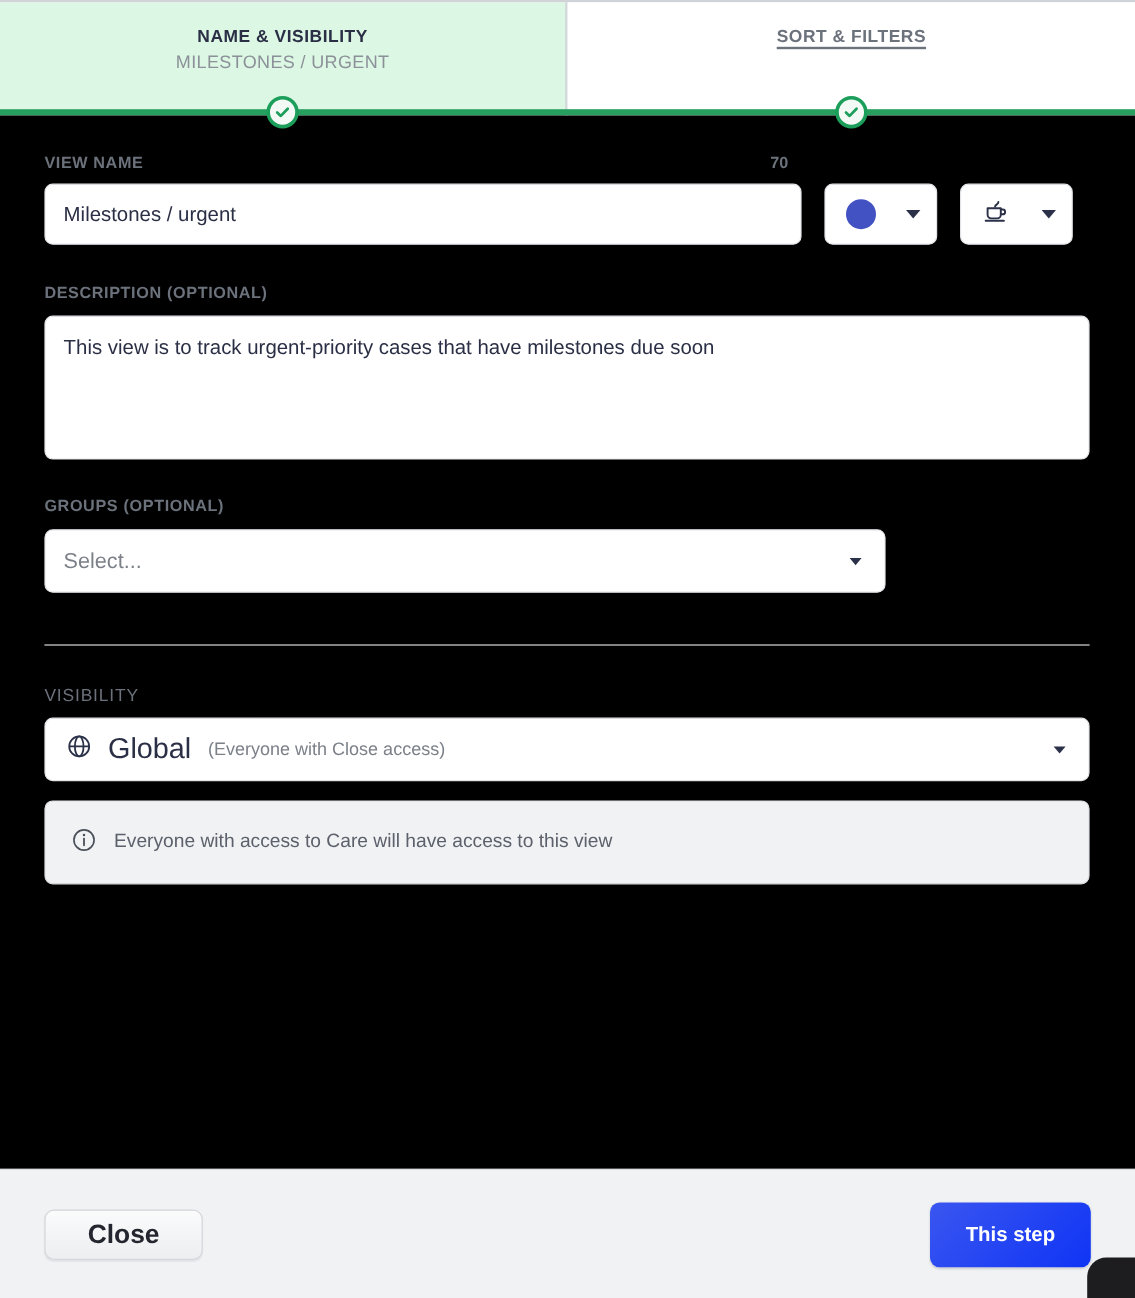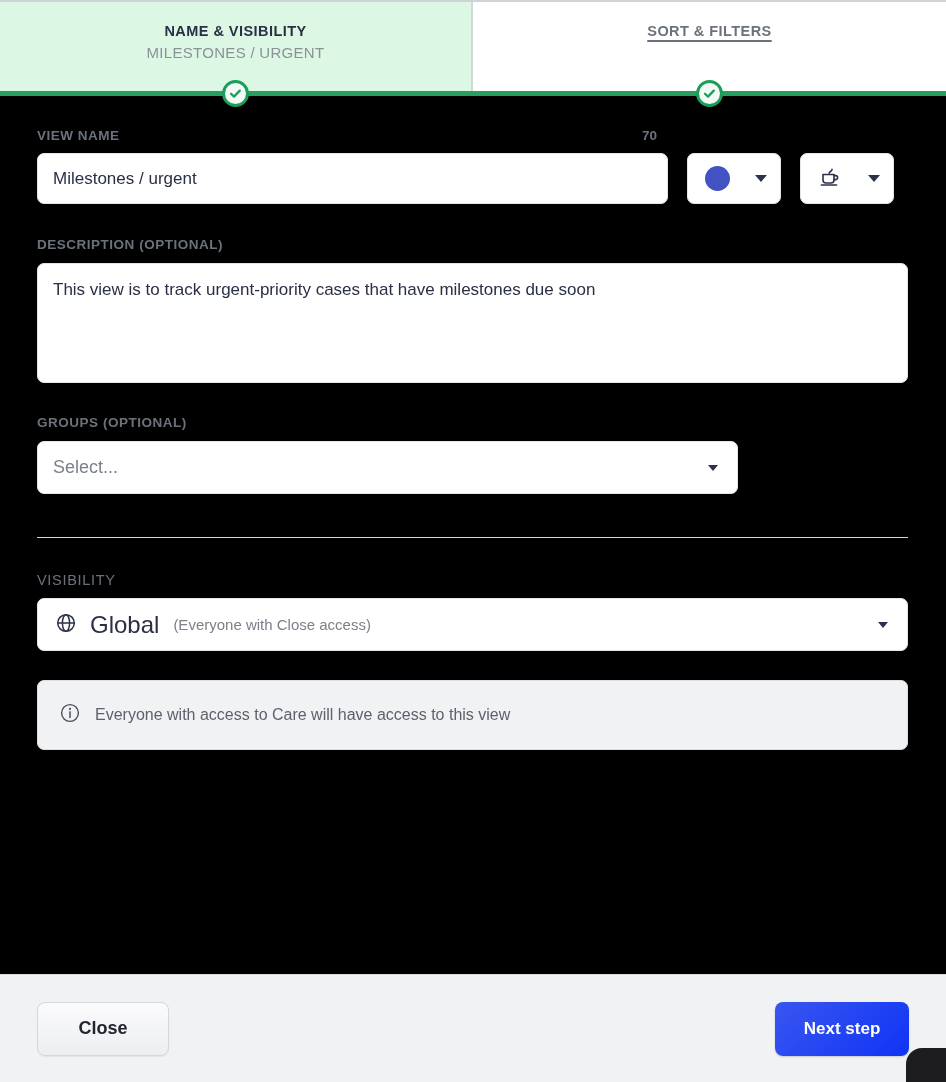--- a/index.html
+++ b/index.html
@@ -249,21 +249,21 @@
     margin-top: 10px;
     cursor: pointer;
   }
   .vis-left { display: flex; align-items: center; gap: 12px; }
   .vis-main { font-size: 24px; color: #2b2f45; }
   .vis-sub  { font-size: 15px; color: #7b8089; margin-left: 2px; }
 
   .notice {
     width: 871px;
     height: 70px;
-    margin-top: 29px;
+    margin-top: 16px;
     border: 1px solid #dcdee2;
     border-radius: 7px;
     background: #f1f2f4;
     display: flex;
     align-items: center;
     gap: 13px;
     padding: 0 20px;
   }
   .notice-text { font-size: 16px; color: #5c616b; }
 
@@ -274,26 +274,26 @@
     border-top: 1px solid #dcdee2;
     background: #f1f2f4;
     display: flex;
     align-items: center;
     justify-content: space-between;
     padding: 0 37px;
   }
 
   .btn-close {
     min-width: 132px;
-    height: 54px;
+    height: 42px;
     border-radius: 8px;
     border: 1px solid #d3d6da;
     background: linear-gradient(#fbfbfc, #eceef0);
     box-shadow: 0 1px 1px rgba(16,22,26,0.06);
-    font-size: 18px;
+    font-size: 22px;
     font-weight: 700;
     color: #23262e;
     cursor: pointer;
     font-family: "Liberation Sans", sans-serif;
   }
 
   .btn-next {
     min-width: 134px;
     height: 54px;
     border-radius: 8px;
@@ -433,17 +433,17 @@
           <line x1="12" y1="10.8" x2="12" y2="16.4" stroke="#4a5059" stroke-width="1.5" stroke-linecap="round"></line>
         </svg>
       </span>
       <span class="notice-text">Everyone with access to Care will have access to this view</span>
     </div>
 
   </div>
 
   <div class="footer">
     <button class="btn-close">Close</button>
-    <button class="btn-next">Next step</button>
+    <button class="btn-next">This step</button>
     <div class="corner-artifact"></div>
   </div>
 
 </div>
 
 </body></html>

